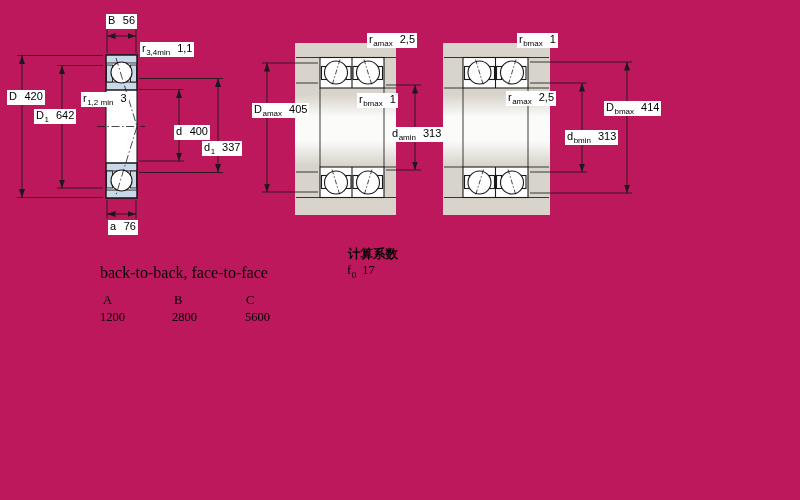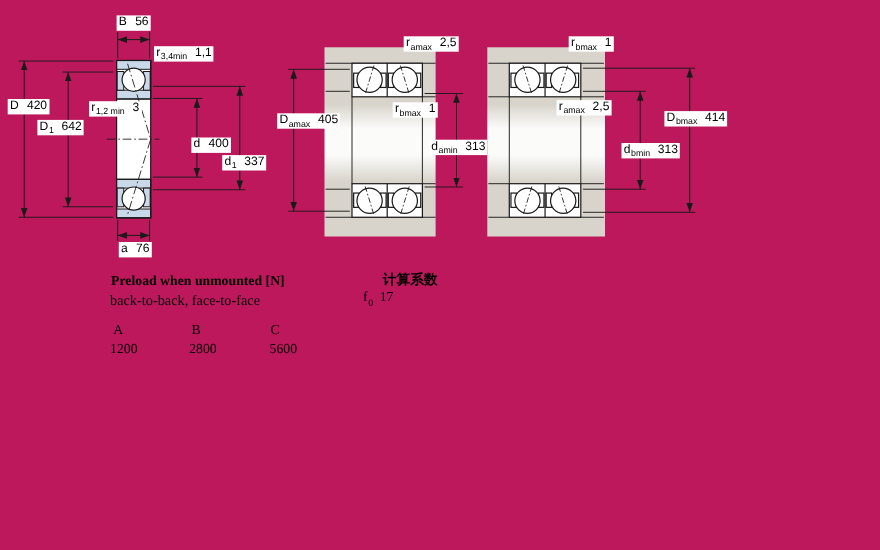--- a/index.html
+++ b/index.html
@@ -222,26 +222,25 @@
   <div class="dlabel" style="left:367px;top:33px"><span>r</span><sub>amax</sub><span class="v">2,5</span></div>
   <div class="dlabel" style="left:357px;top:93px"><span>r</span><sub>bmax</sub><span class="v">1</span></div>
   <div class="dlabel" style="left:252px;top:103px"><span>D</span><sub>amax</sub><span class="v">405</span></div>
   <div class="dlabel" style="left:390px;top:127px"><span>d</span><sub>amin</sub><span class="v">313</span></div>
 
   <div class="dlabel" style="left:517px;top:33px"><span>r</span><sub>bmax</sub><span class="v">1</span></div>
   <div class="dlabel" style="left:506px;top:91px"><span>r</span><sub>amax</sub><span class="v">2,5</span></div>
   <div class="dlabel" style="left:604px;top:101px"><span>D</span><sub>bmax</sub><span class="v">414</span></div>
   <div class="dlabel" style="left:565px;top:130px"><span>d</span><sub>bmin</sub><span class="v">313</span></div>
 
-  <div class="serif bold" style="left:101px;top:248px">Preload when unmounted [N]</div>
-  <div class="serif" style="left:100px;top:265px;font-size:13px">back-to-back, face-to-face</div>
+  <div class="serif" style="left:100px;top:265px;font-size:16px">back-to-back, face-to-face</div>
 
   <div class="serif" style="left:103px;top:293px">A</div>
   <div class="serif" style="left:174px;top:293px">B</div>
   <div class="serif" style="left:246px;top:293px">C</div>
   <div class="serif" style="left:100px;top:310px">1200</div>
   <div class="serif" style="left:172px;top:310px">2800</div>
   <div class="serif" style="left:245px;top:310px">5600</div>
 
   <div class="serif bold" style="left:348px;top:247px">计算系数</div>
-  <div class="serif" style="left:330px;top:263px"><span>f</span><sub>0</sub><span class="v">17</span></div>
+  <div class="serif" style="left:347px;top:263px"><span>f</span><sub>0</sub><span class="v">17</span></div>
 
 </div>
 
 </body></html>

